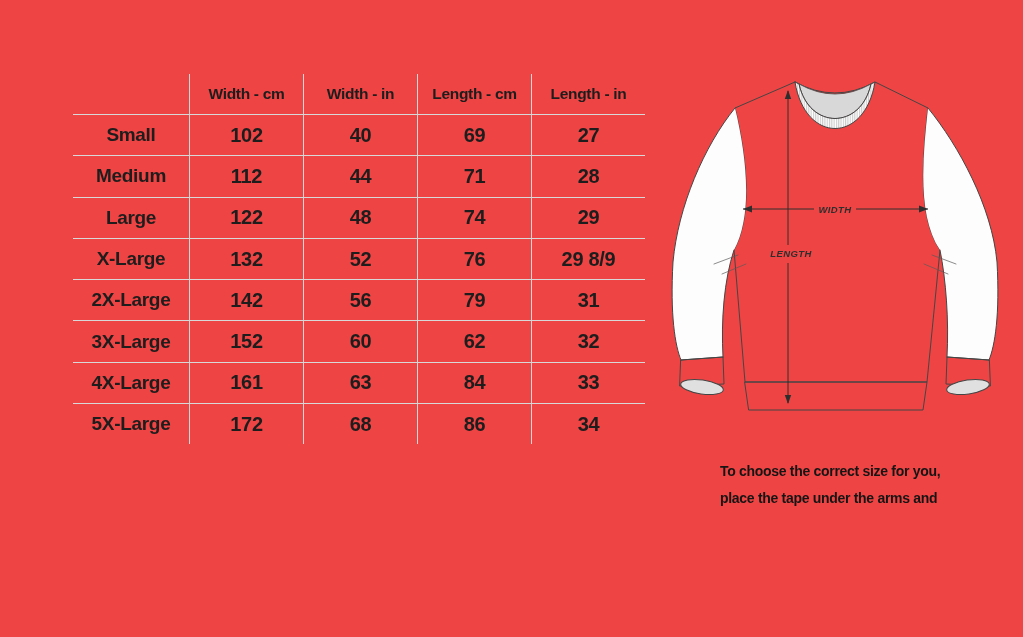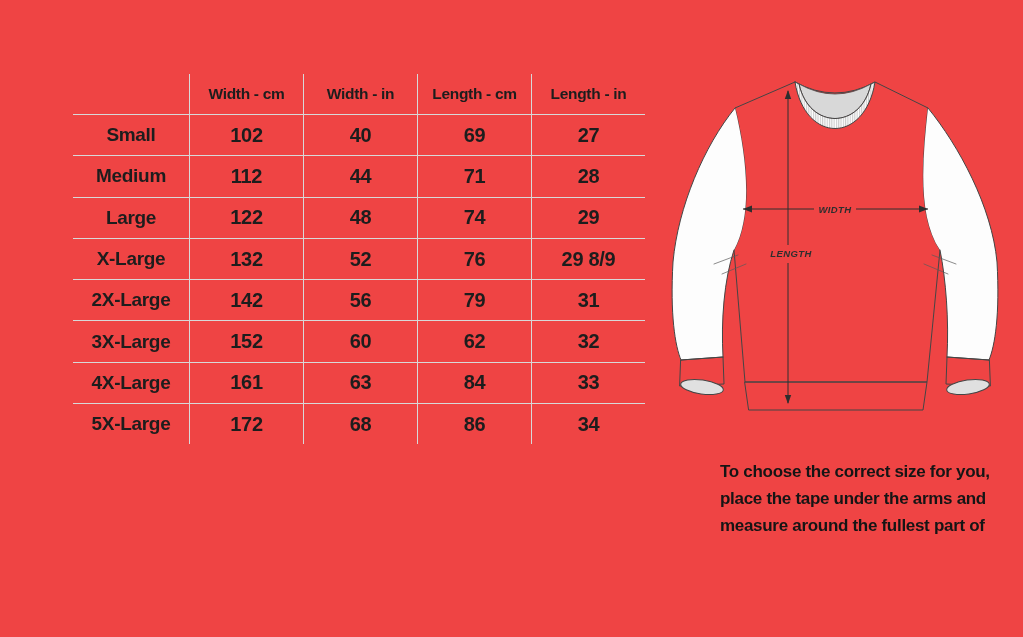--- a/index.html
+++ b/index.html
@@ -20,21 +20,21 @@
     font-weight:700;font-size:20px;color:#1d1d1d;letter-spacing:-0.3px;
     white-space:nowrap;
   }
   .hdr{font-size:15.5px;}
   .sz{font-size:19px;}
   .vl{border-left:1px solid #d8d8d8;}
   .hl{border-top:1px solid #d8d8d8;}
   
   .instructions{
     position:absolute;left:720px;top:458px;
-    font-weight:700;font-size:17px;line-height:27px;color:#151515;
+    font-weight:700;font-size:14px;line-height:27px;color:#151515;
     letter-spacing:-0.3px;white-space:nowrap;
   }
   
   .sweater{position:absolute;left:668px;top:12px;}
   .sketch-line{fill:none;stroke:#454545;stroke-width:1;stroke-linecap:round;}
   .sketch-thin{fill:none;stroke:#5a5a5a;stroke-width:0.7;stroke-linecap:round;}
   .arrow-line{fill:none;stroke:#2e2e2e;stroke-width:1;}
   .arrow-head{fill:#2e2e2e;stroke:none;}
   .dim-label{
     font-family:"Liberation Sans",sans-serif;font-style:italic;font-weight:700;
@@ -166,16 +166,15 @@
       <path class="arrow-line" d="M120,79 L120,233 M120,251 L120,391"></path>
       <polygon class="arrow-head" points="120,78 116.8,87 123.2,87"></polygon>
       <polygon class="arrow-head" points="120,392 116.8,383 123.2,383"></polygon>
       <text class="dim-label" x="123" y="245" text-anchor="middle">LENGTH</text>
     </g>
   </svg>
 
   <div class="instructions">
     <div>To choose the correct size for you,</div>
     <div>place the tape under the arms and</div>
-    <div>measure around the fullest part of</div>
   </div>
 
 </div>
 
 </body></html>

